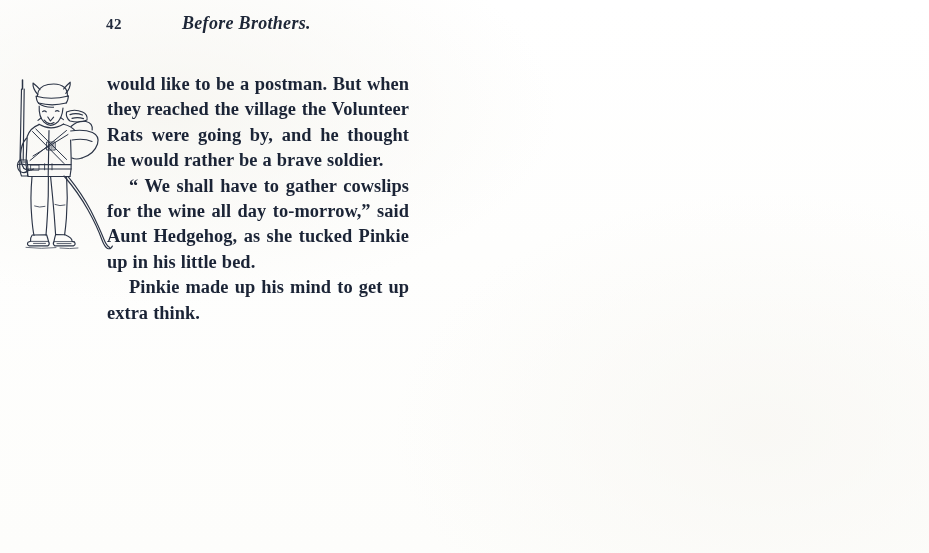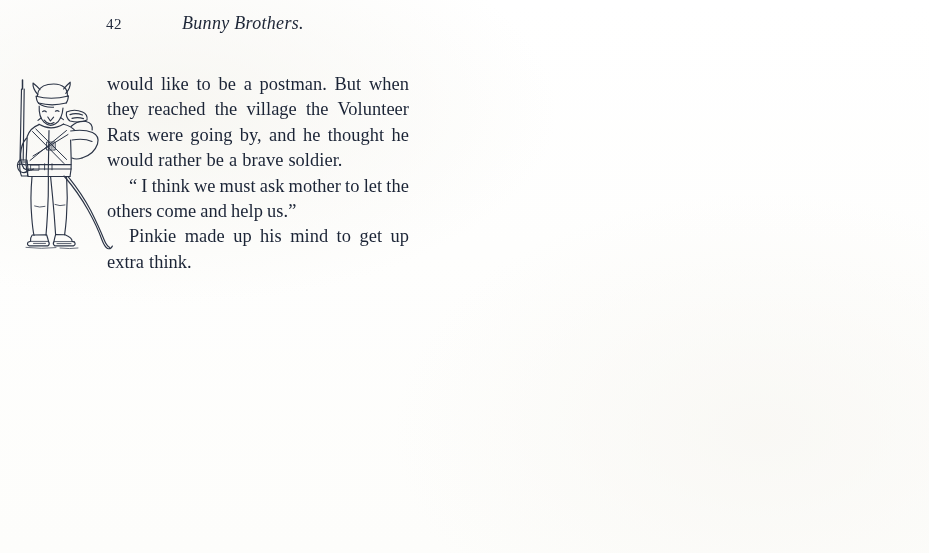--- a/index.html
+++ b/index.html
@@ -31,21 +31,21 @@
       radial-gradient(ellipse 60% 50% at 18% 20%, rgba(246,245,240,0.85) 0%, rgba(255,255,255,0) 70%),
       radial-gradient(ellipse 55% 60% at 82% 78%, rgba(248,247,243,0.8) 0%, rgba(255,255,255,0) 72%),
       linear-gradient(180deg, #ffffff 0%, #fefefd 45%, #fdfdfb 100%);
     pointer-events: none;
   }
 
   
   .verso {
     position: absolute;
     left: 0; top: 0;
-    width: 464px; height: 394px;
+    width: 464px; height: 394px; font-weight: bold;
   }
   .recto {
     position: absolute;
     left: 464px; top: 0;
     width: 465px; height: 553px;
   }
 
   .running-head {
     position: absolute;
     left: 106px;
@@ -114,21 +114,21 @@
 </head>
 <body>
 
 <div class="page-spread">
   <div class="paper-tint"></div>
 
   <div class="verso">
 
     <div class="running-head">
       <span class="folio">42</span>
-      <span class="head-title">Bunny Brothers.</span>
+      <span class="head-title">Before Brothers.</span>
     </div>
 
     <div class="illustration">
       <svg viewBox="0 0 110 185" xmlns="http://www.w3.org/2000/svg" fill="none" stroke="#2b3446" stroke-width="1.15" stroke-linecap="round" stroke-linejoin="round">
         <g>
 
           <path d="M14.5 12 L14.5 21" stroke-width="1.5"></path>
           <path d="M13.5 21 L12.0 92"></path>
           <path d="M16.2 21 L15.2 92"></path>
           <path d="M12.0 92 Q11.0 102 13.5 108 L19.5 108 Q20.5 100 19.0 92 Z"></path>
@@ -233,21 +233,21 @@
         <g>
           <path d="M56.0 108.0 Q70.0 124.0 80.0 142.0 Q89.0 158.0 94.0 172.0 Q96.4 178.4 99.5 180.5"></path>
           <path d="M60.5 109.2 Q74.0 126.0 83.0 143.0 Q91.0 159.0 96.0 171.5 Q98.6 178.0 101.8 179.6"></path>
           <path d="M99.5 180.5 Q103.0 181.6 104.4 178.0"></path>
         </g>
       </svg>
     </div>
 
     <div class="column col-left">
       <p>would like to be a postman.   But when they reached the village the Volunteer Rats were going by, and he thought he would rather be a brave soldier.</p>
-      <p class="indent tight">“ I think we must ask mother to let the others come and help us.”</p>
+      <p class="indent">“ We shall have to gather cowslips for the wine all day to-morrow,” said Aunt Hedgehog, as she tucked Pinkie up in his little bed.</p>
       <p class="indent">Pinkie made up his mind to get up extra think.</p>
     </div>
   </div>
 
   <div class="recto">
 
     
     
 
     

